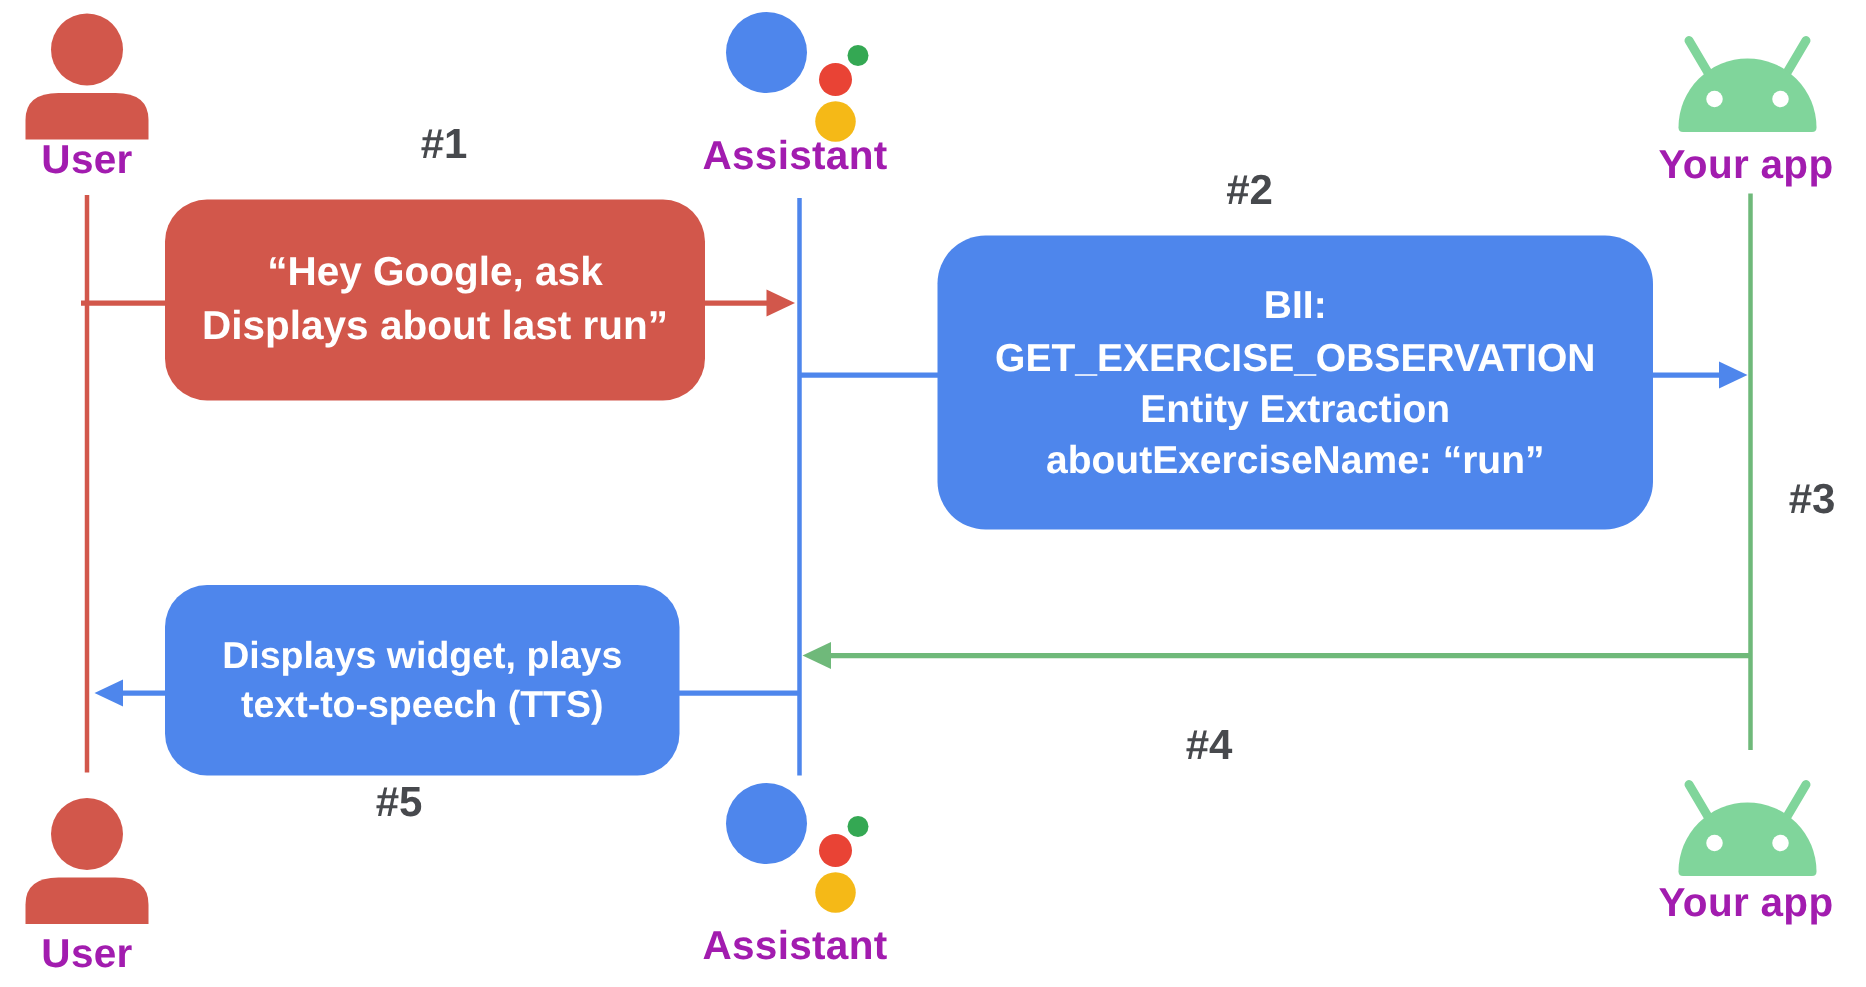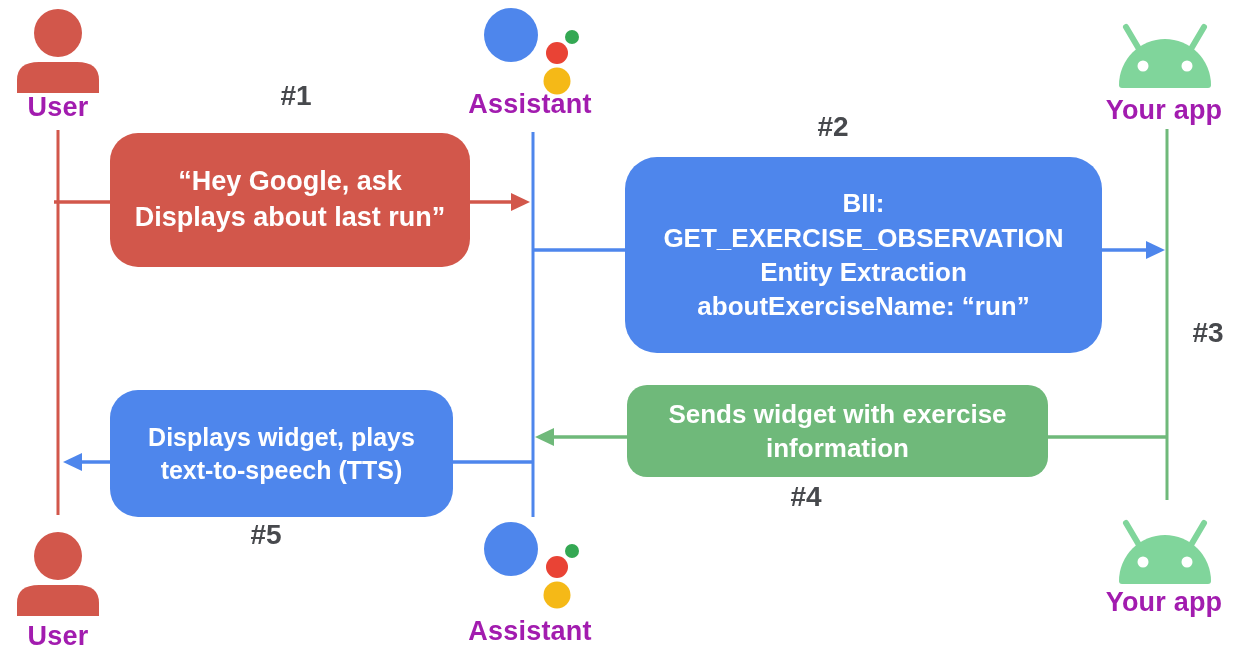--- a/index.html
+++ b/index.html
@@ -115,18 +115,16 @@
   <div class="step-label" style="left:1208px;top:333px;">#3</div>
   <div class="step-label" style="left:806px;top:497px;">#4</div>
   <div class="step-label" style="left:266px;top:535px;">#5</div>
 
   <div id="box1" class="msg-box box-red">“Hey Google, ask
 Displays about last run”</div>
   <div id="box2" class="msg-box box-blue">BII:
 GET_EXERCISE_OBSERVATION
 Entity Extraction
 aboutExerciseName: “run”</div>
-  <div id="box4" class="msg-box box-green">Sends widget with exercise
-information</div>
   <div id="box5" class="msg-box box-blue">Displays widget, plays
 text-to-speech (TTS)</div>
 
 </div>
 
 </body></html>

